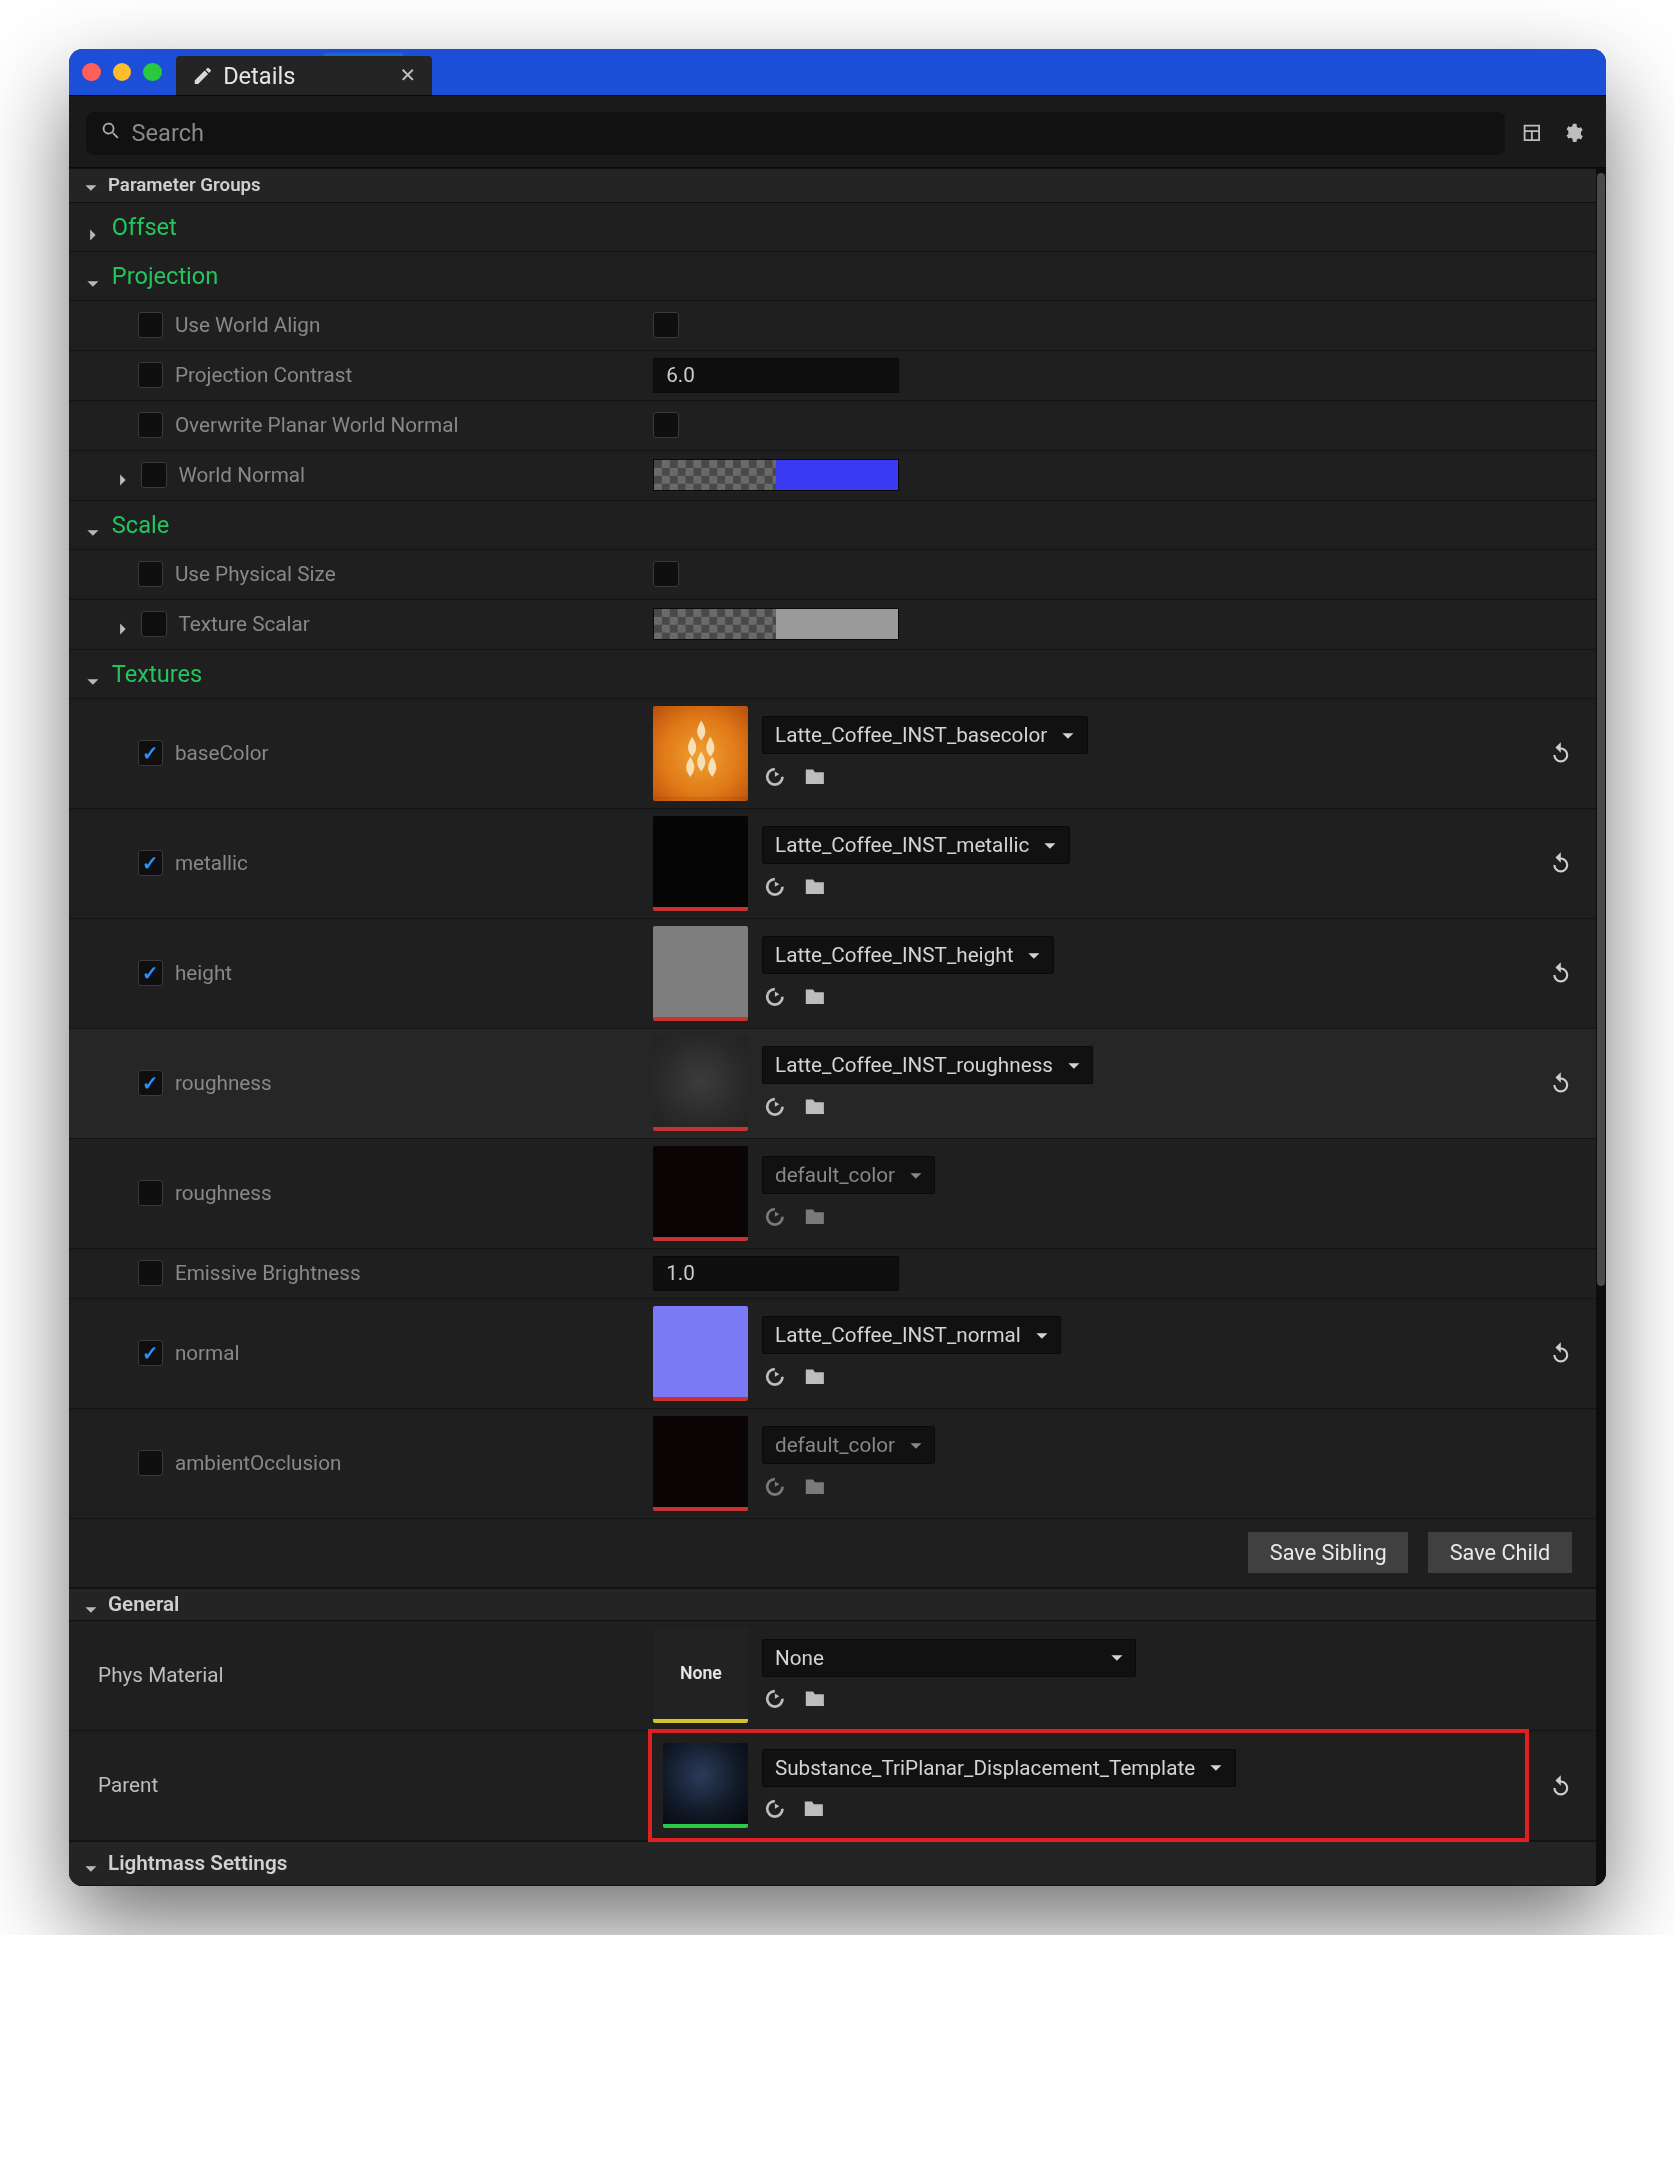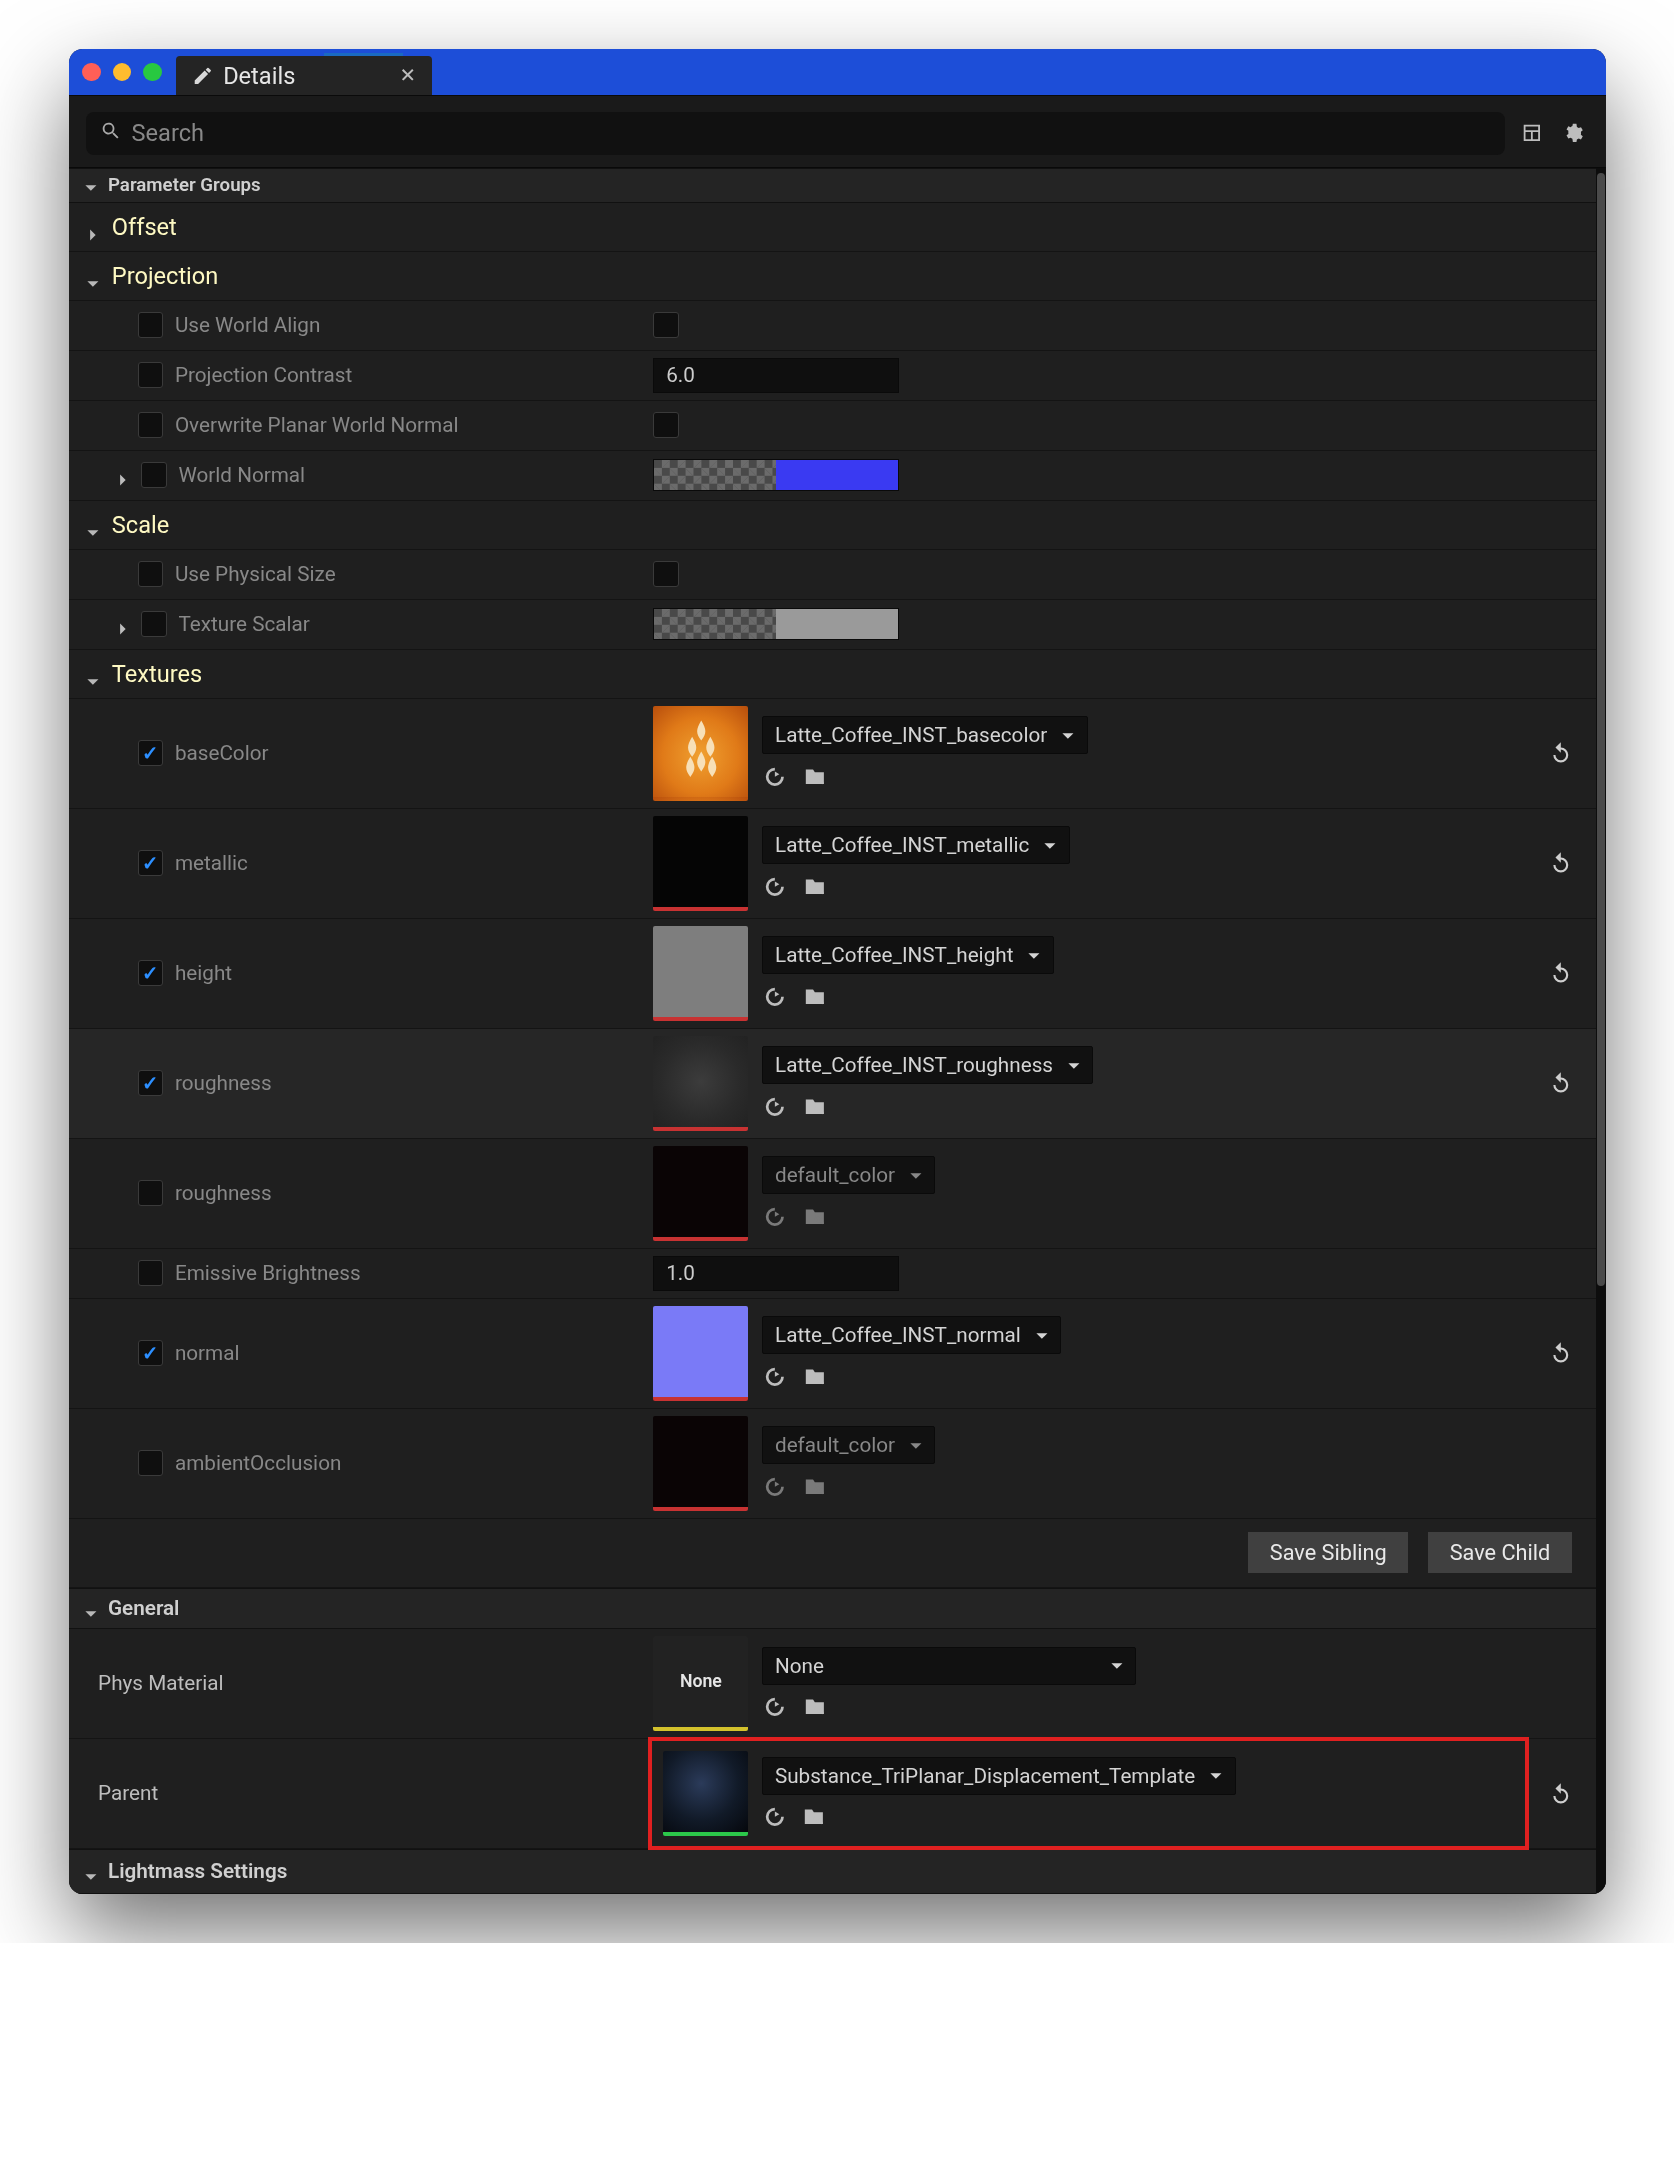--- a/index.html
+++ b/index.html
@@ -118,21 +118,21 @@
     border-top: 1px solid #111;
     border-bottom: 1px solid #111;
     height: 35px;
   }
   
   .group-header {
     height: 49px;
     display: flex;
     align-items: center;
     gap: 11.8px;
-    color: #fef9c3;
+    color: #22c55e;
     font-size: 23.6px;
     padding-left: 17.7px;
     border-bottom: 1px solid #141414;
   }
   .arrow { width: 13.8px; height: 13.8px; display:inline-block; }
   .arrow svg { width: 100%; height: 100%; fill: #b8b8b8; }
   .row {
     display: grid;
     grid-template-columns: 581px 1fr 69px;
     border-bottom: 1px solid #141414;
@@ -708,21 +708,21 @@
           </div>
         </div>
         <div class="reset"></div>
       </div>
 
       <div class="saverow">
         <div class="btn"><span>Save Sibling</span></div>
         <div class="btn"><span>Save Child</span></div>
       </div>
 
-      <div class="section-header" style="height:41px;font-size:20.7px;">
+      <div class="section-header" style="height:33px;font-size:20.7px;">
         <span class="arrow"><svg viewBox="0 0 10 10">
               <path d="M1 3l4 4 4-4z"></path>
             </svg></span>
         <span>General</span>
       </div>
 
       <div class="row texrow">
         <div class="label" style="padding-left:29.6px;color:#bdbdbd">
           <span>Phys Material</span>
         </div>

